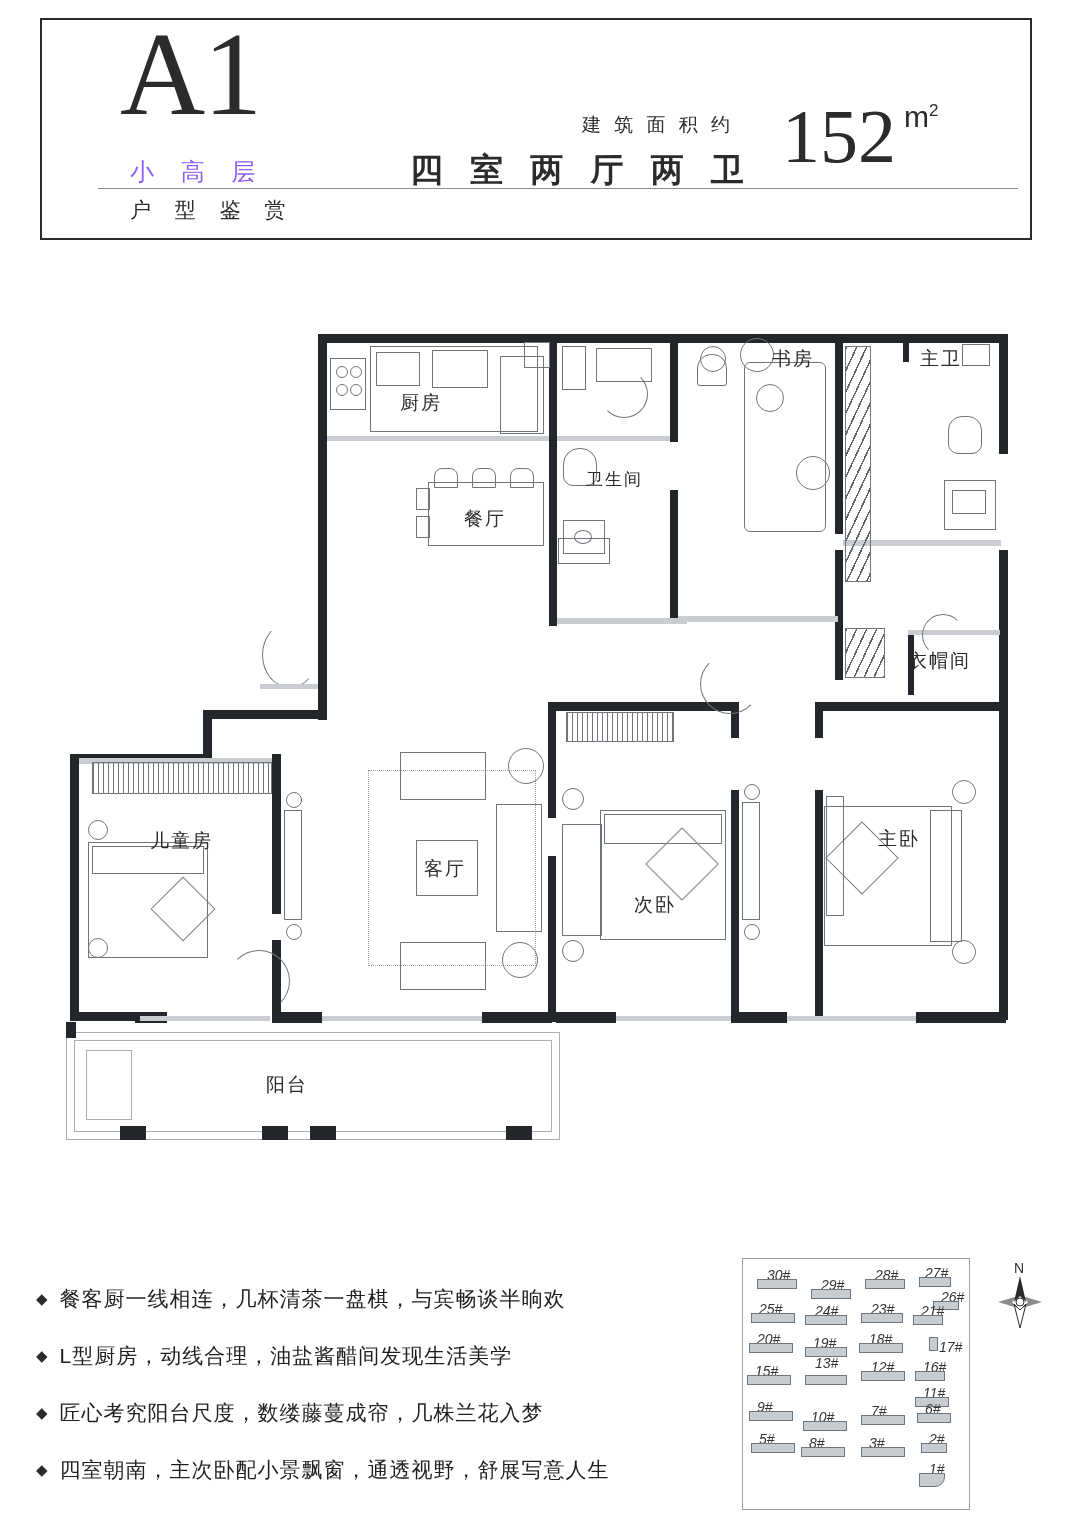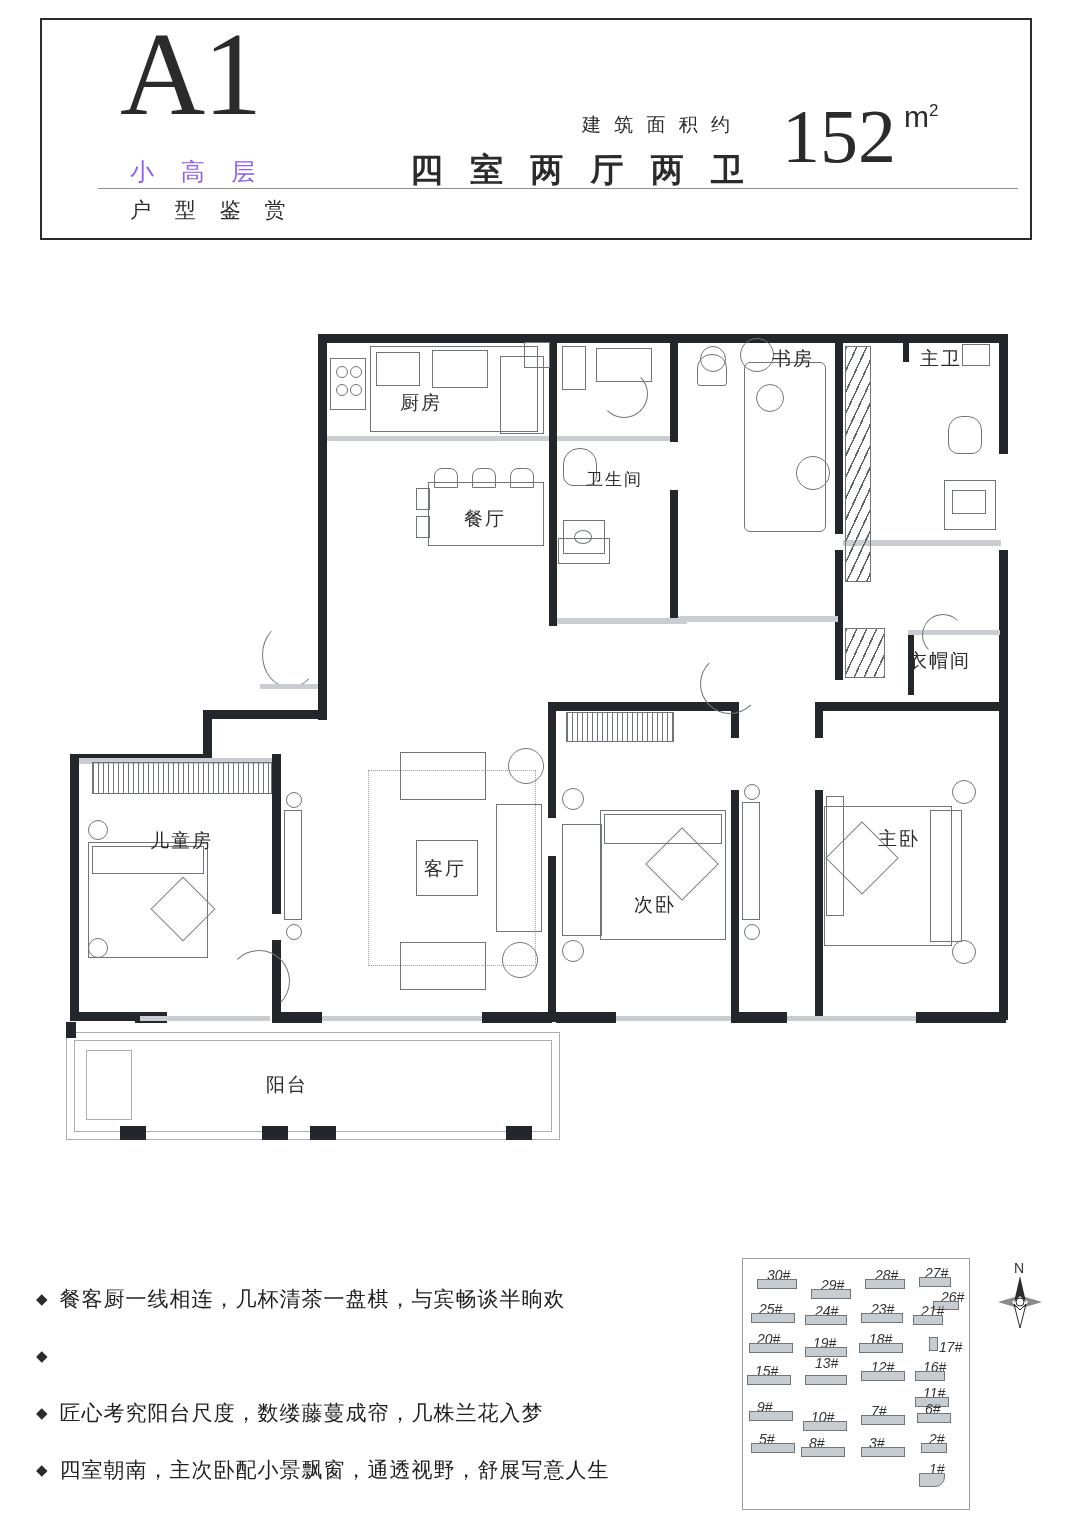--- a/index.html
+++ b/index.html
@@ -280,20 +280,21 @@
   <div class="rlabel" style="left:266px;top:822px;">阳台</div>
 </div>
 
 <div class="features">
   <div class="feat">
     <span class="dia">◆</span>
     <span class="txt">餐客厨一线相连，几杯清茶一盘棋，与宾畅谈半晌欢</span>
   </div>
   <div class="feat">
     <span class="dia">◆</span>
+    <span class="txt">L型厨房，动线合理，油盐酱醋间发现生活美学</span>
   </div>
   <div class="feat">
     <span class="dia">◆</span>
     <span class="txt">匠心考究阳台尺度，数缕藤蔓成帘，几株兰花入梦</span>
   </div>
   <div class="feat">
     <span class="dia">◆</span>
     <span class="txt">四室朝南，主次卧配小景飘窗，通透视野，舒展写意人生</span>
   </div>
 </div>

